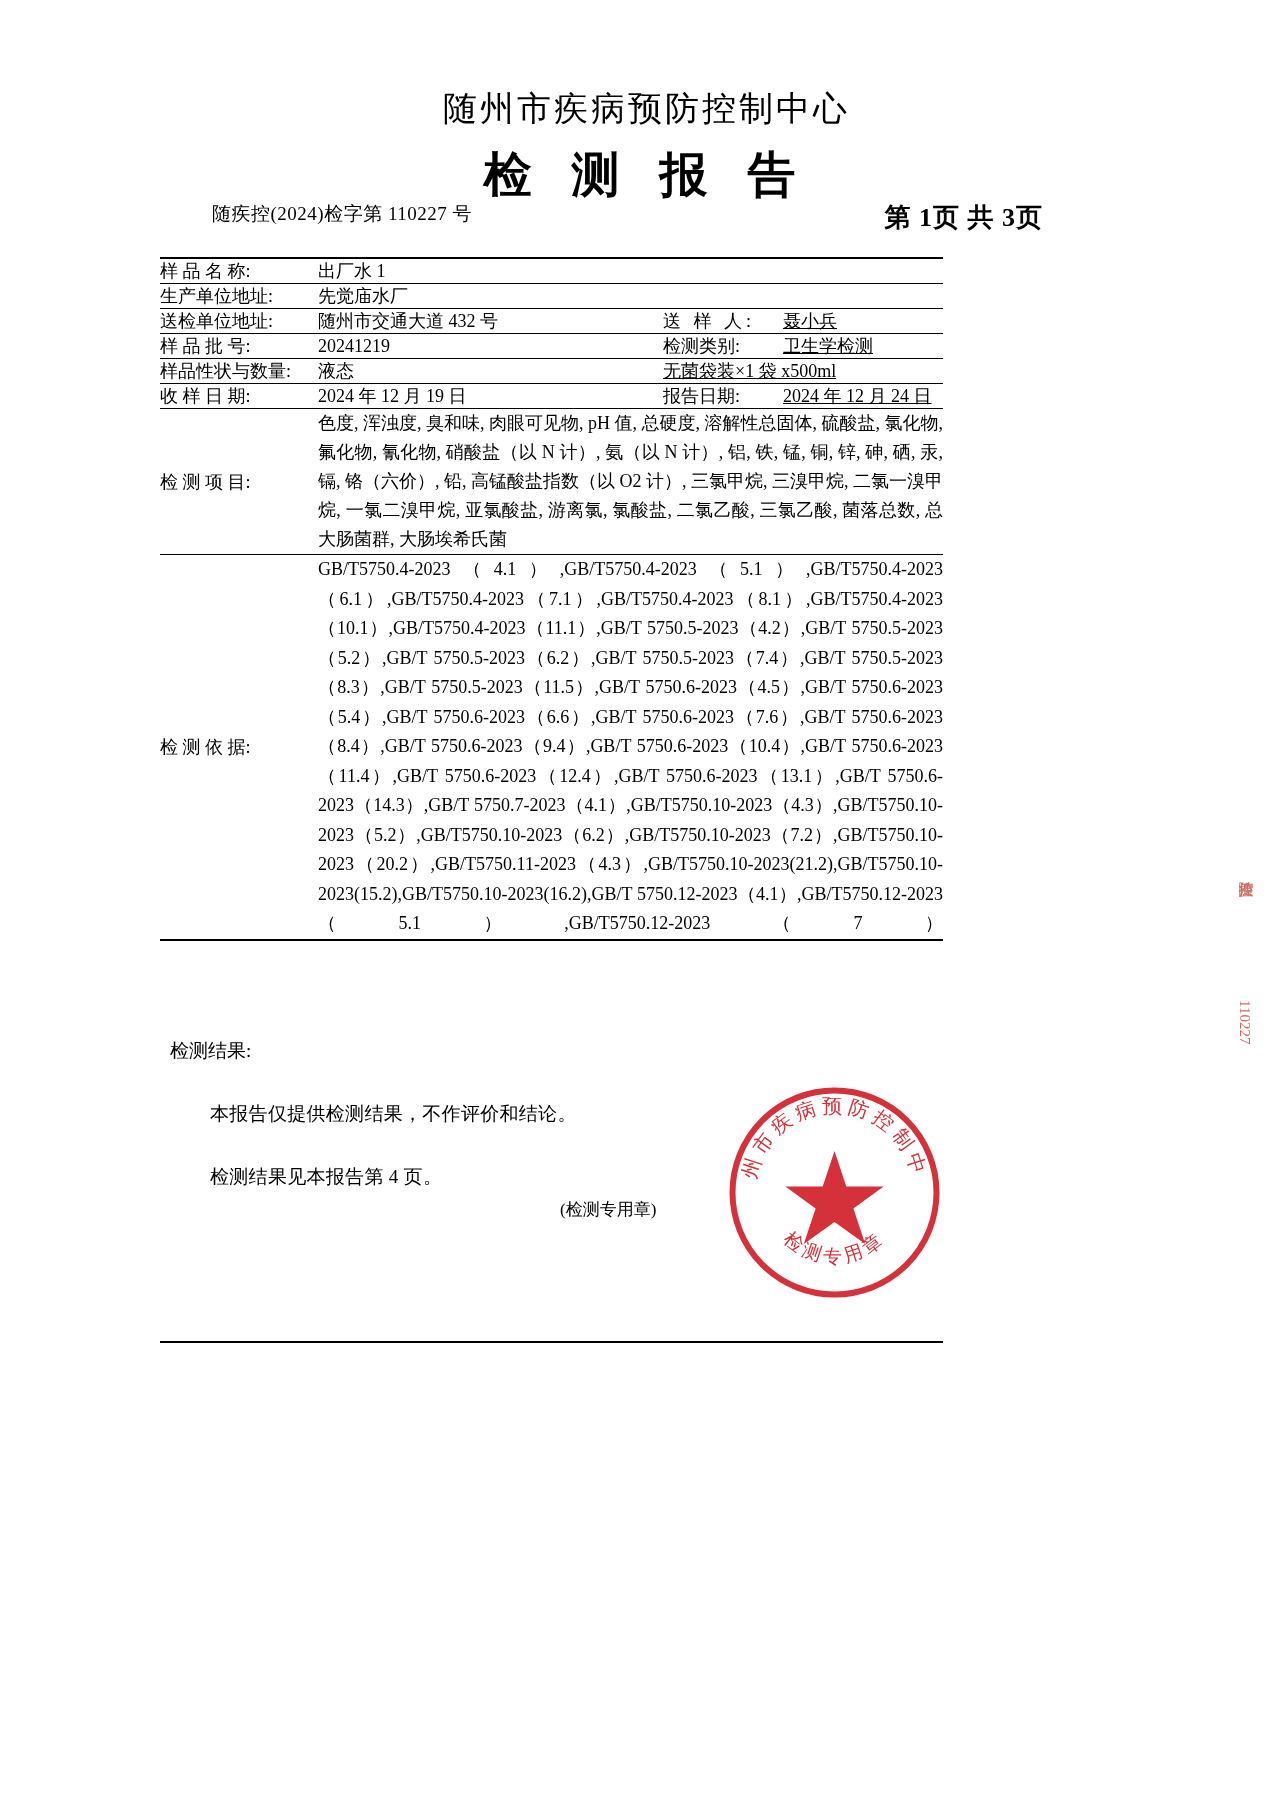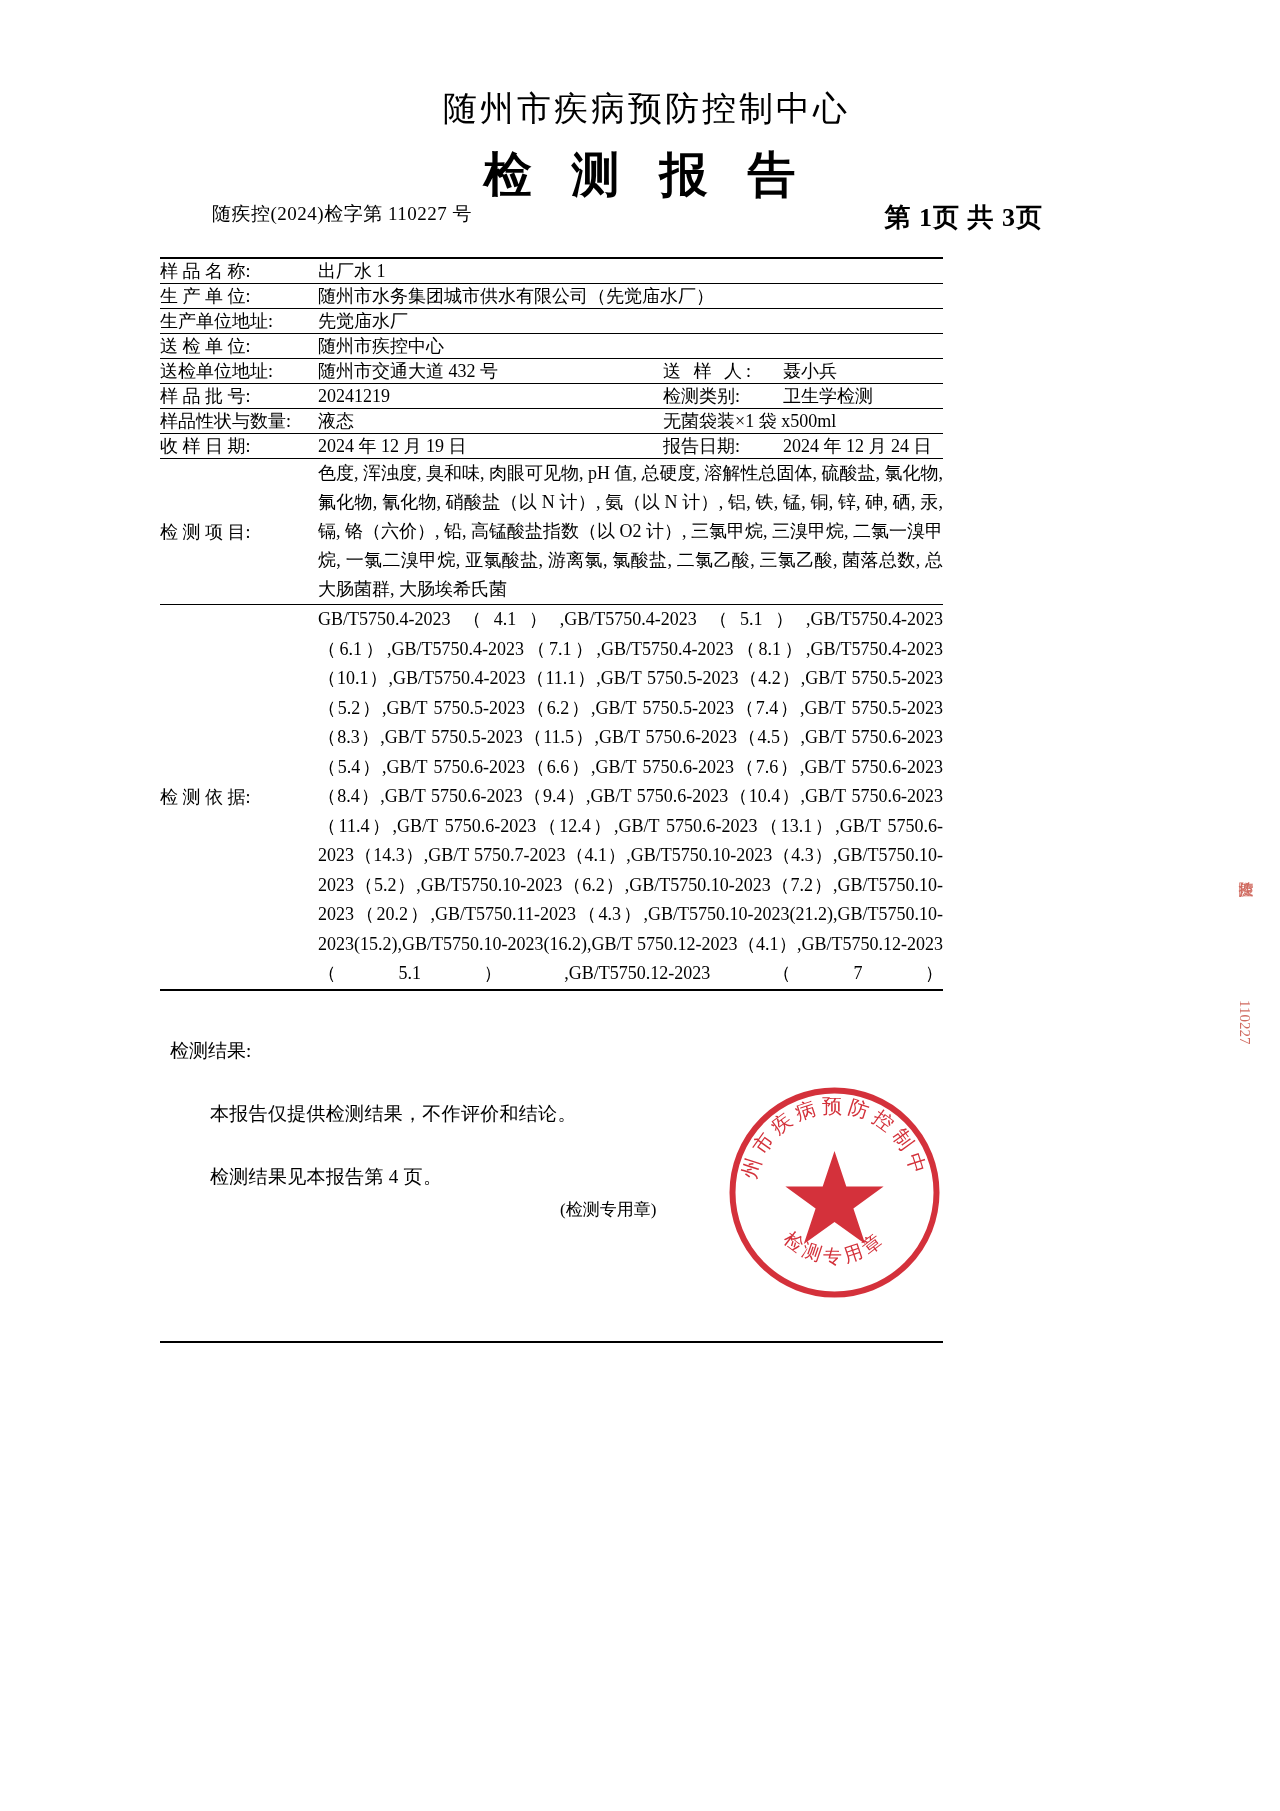--- a/index.html
+++ b/index.html
@@ -97,20 +97,21 @@
     width: 120px;
     font-size: 18.5px;
     padding: 9px 0 9px 6px;
     white-space: nowrap;
   }
   .lbl2.sp { letter-spacing: 4px; }
   .val2 {
     font-size: 18px;
     padding: 9px 0 9px 10px;
     width: 180px;
+    text-decoration: underline;
   }
   .items-cell {
     font-size: 18px;
     line-height: 29px;
     padding: 6px 0 8px 8px;
     text-align: justify;
   }
   .basis-cell {
     font-size: 15.5px;
     line-height: 29.5px;
@@ -192,30 +193,22 @@
         <col style="width:345px">
         <col style="width:120px">
         <col style="width:160px">
       </colgroup>
       <tbody>
         <tr>
           <td class="lbl rule-thick">样 品 名 称:</td>
           <td class="val rule-thick" colspan="3">出厂水 1</td>
         </tr>
         <tr>
-          <td class="lbl rule-thin">生 产 单 位:</td>
-          <td class="val rule-thin" colspan="3">随州市水务集团城市供水有限公司（先觉庙水厂）</td>
-        </tr>
-        <tr>
           <td class="lbl rule-thin">生产单位地址:</td>
           <td class="val rule-thin" colspan="3">先觉庙水厂</td>
-        </tr>
-        <tr>
-          <td class="lbl rule-thin">送 检 单 位:</td>
-          <td class="val rule-thin" colspan="3">随州市疾控中心</td>
         </tr>
         <tr>
           <td class="lbl rule-thin">送检单位地址:</td>
           <td class="val rule-thin">随州市交通大道 432 号</td>
           <td class="lbl2 rule-thin sp">送 样 人:</td>
           <td class="val2 rule-thin">聂小兵</td>
         </tr>
         <tr>
           <td class="lbl rule-thin">样 品 批 号:</td>
           <td class="val rule-thin">20241219</td>

